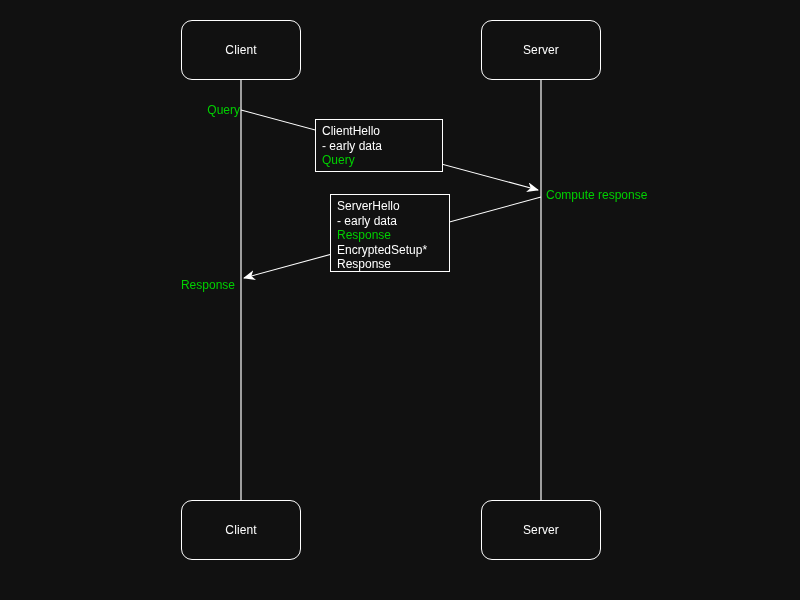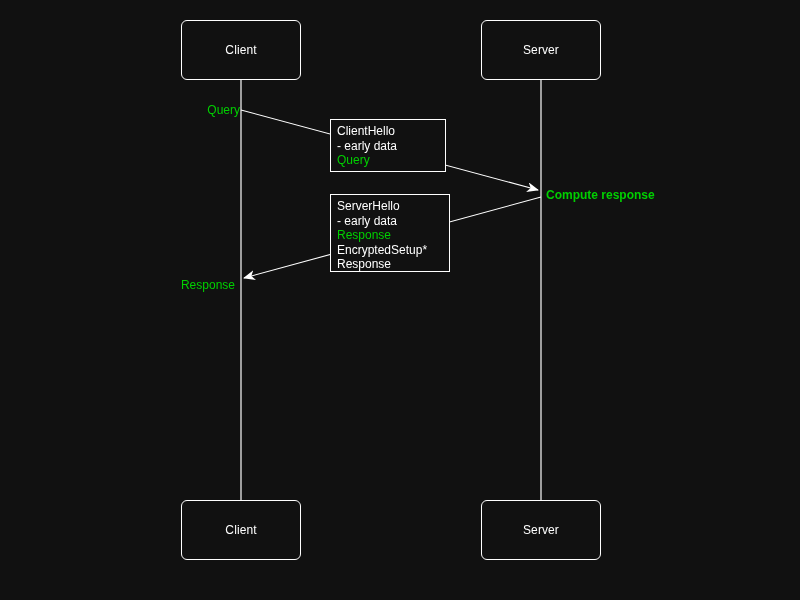--- a/index.html
+++ b/index.html
@@ -27,21 +27,21 @@
     top: 0;
     width: 800px;
     height: 600px;
   }
   .actor-box {
     position: absolute;
     box-sizing: border-box;
     width: 120px;
     height: 60px;
     border: 1px solid #ffffff;
-    border-radius: 6px;
+    border-radius: 11px;
     background: #111111;
     display: flex;
     align-items: center;
     justify-content: center;
     color: #ffffff;
     font-size: 12px;
     letter-spacing: 0.1px;
   }
   .actor-label {
     color: #ffffff;
@@ -69,21 +69,20 @@
   }
   .note {
     position: absolute;
     color: #00d000;
     font-size: 12px;
     line-height: 1;
     white-space: nowrap;
   }
   .note.right-of {
     text-align: left;
-    font-weight: bold;
   }
   .note.left-of {
     text-align: right;
   }
 </style>
 </head>
 <body>
 
 <div id="canvas">
 
@@ -112,21 +111,21 @@
   </div>
 
   <div class="actor-box" style="left:181px; top:500px;">
     <span class="actor-label">Client</span>
   </div>
 
   <div class="actor-box" style="left:481px; top:500px;">
     <span class="actor-label">Server</span>
   </div>
 
-  <div class="msg-box" style="left:330px; top:119px; width:116px; height:53px;">
+  <div class="msg-box" style="left:315px; top:119px; width:128px; height:53px;">
     <span class="msg-line">ClientHello</span>
     <span class="msg-line">- early data</span>
     <span class="msg-line accent">Query</span>
   </div>
 
   <div class="msg-box" style="left:330px; top:194px; width:120px; height:78px;">
     <span class="msg-line">ServerHello</span>
     <span class="msg-line">- early data</span>
     <span class="msg-line accent">Response</span>
     <span class="msg-line">EncryptedSetup*</span>

